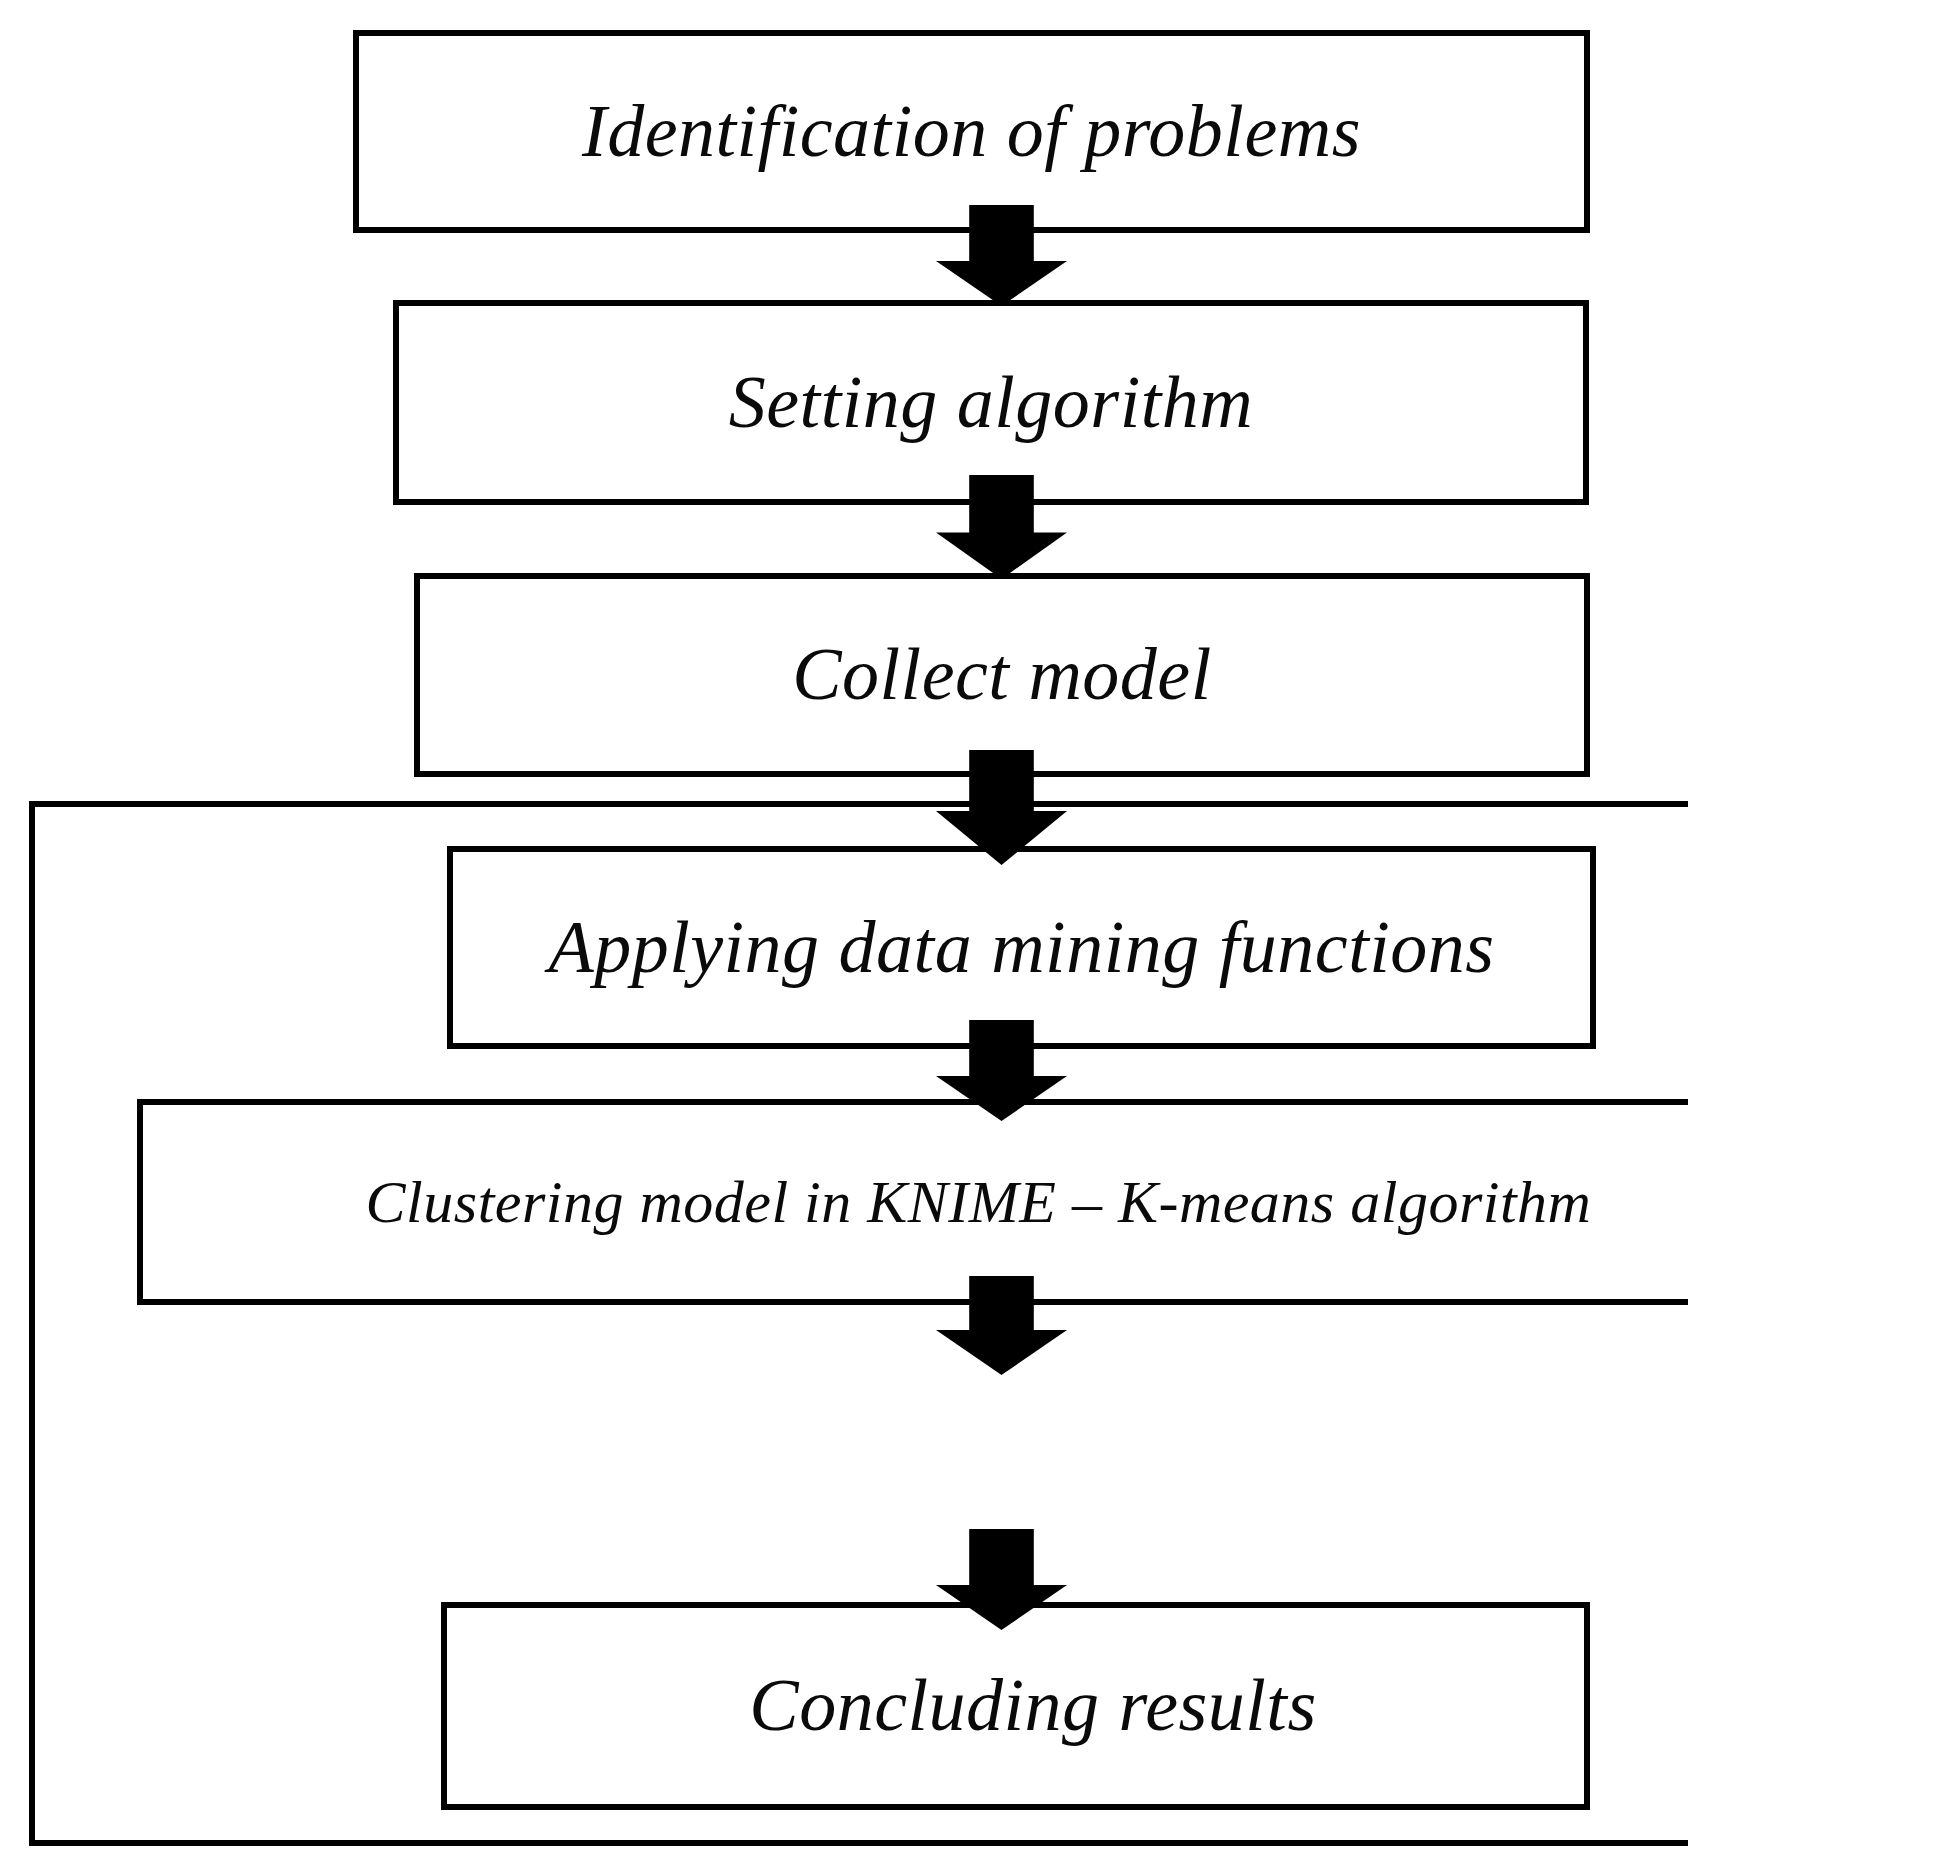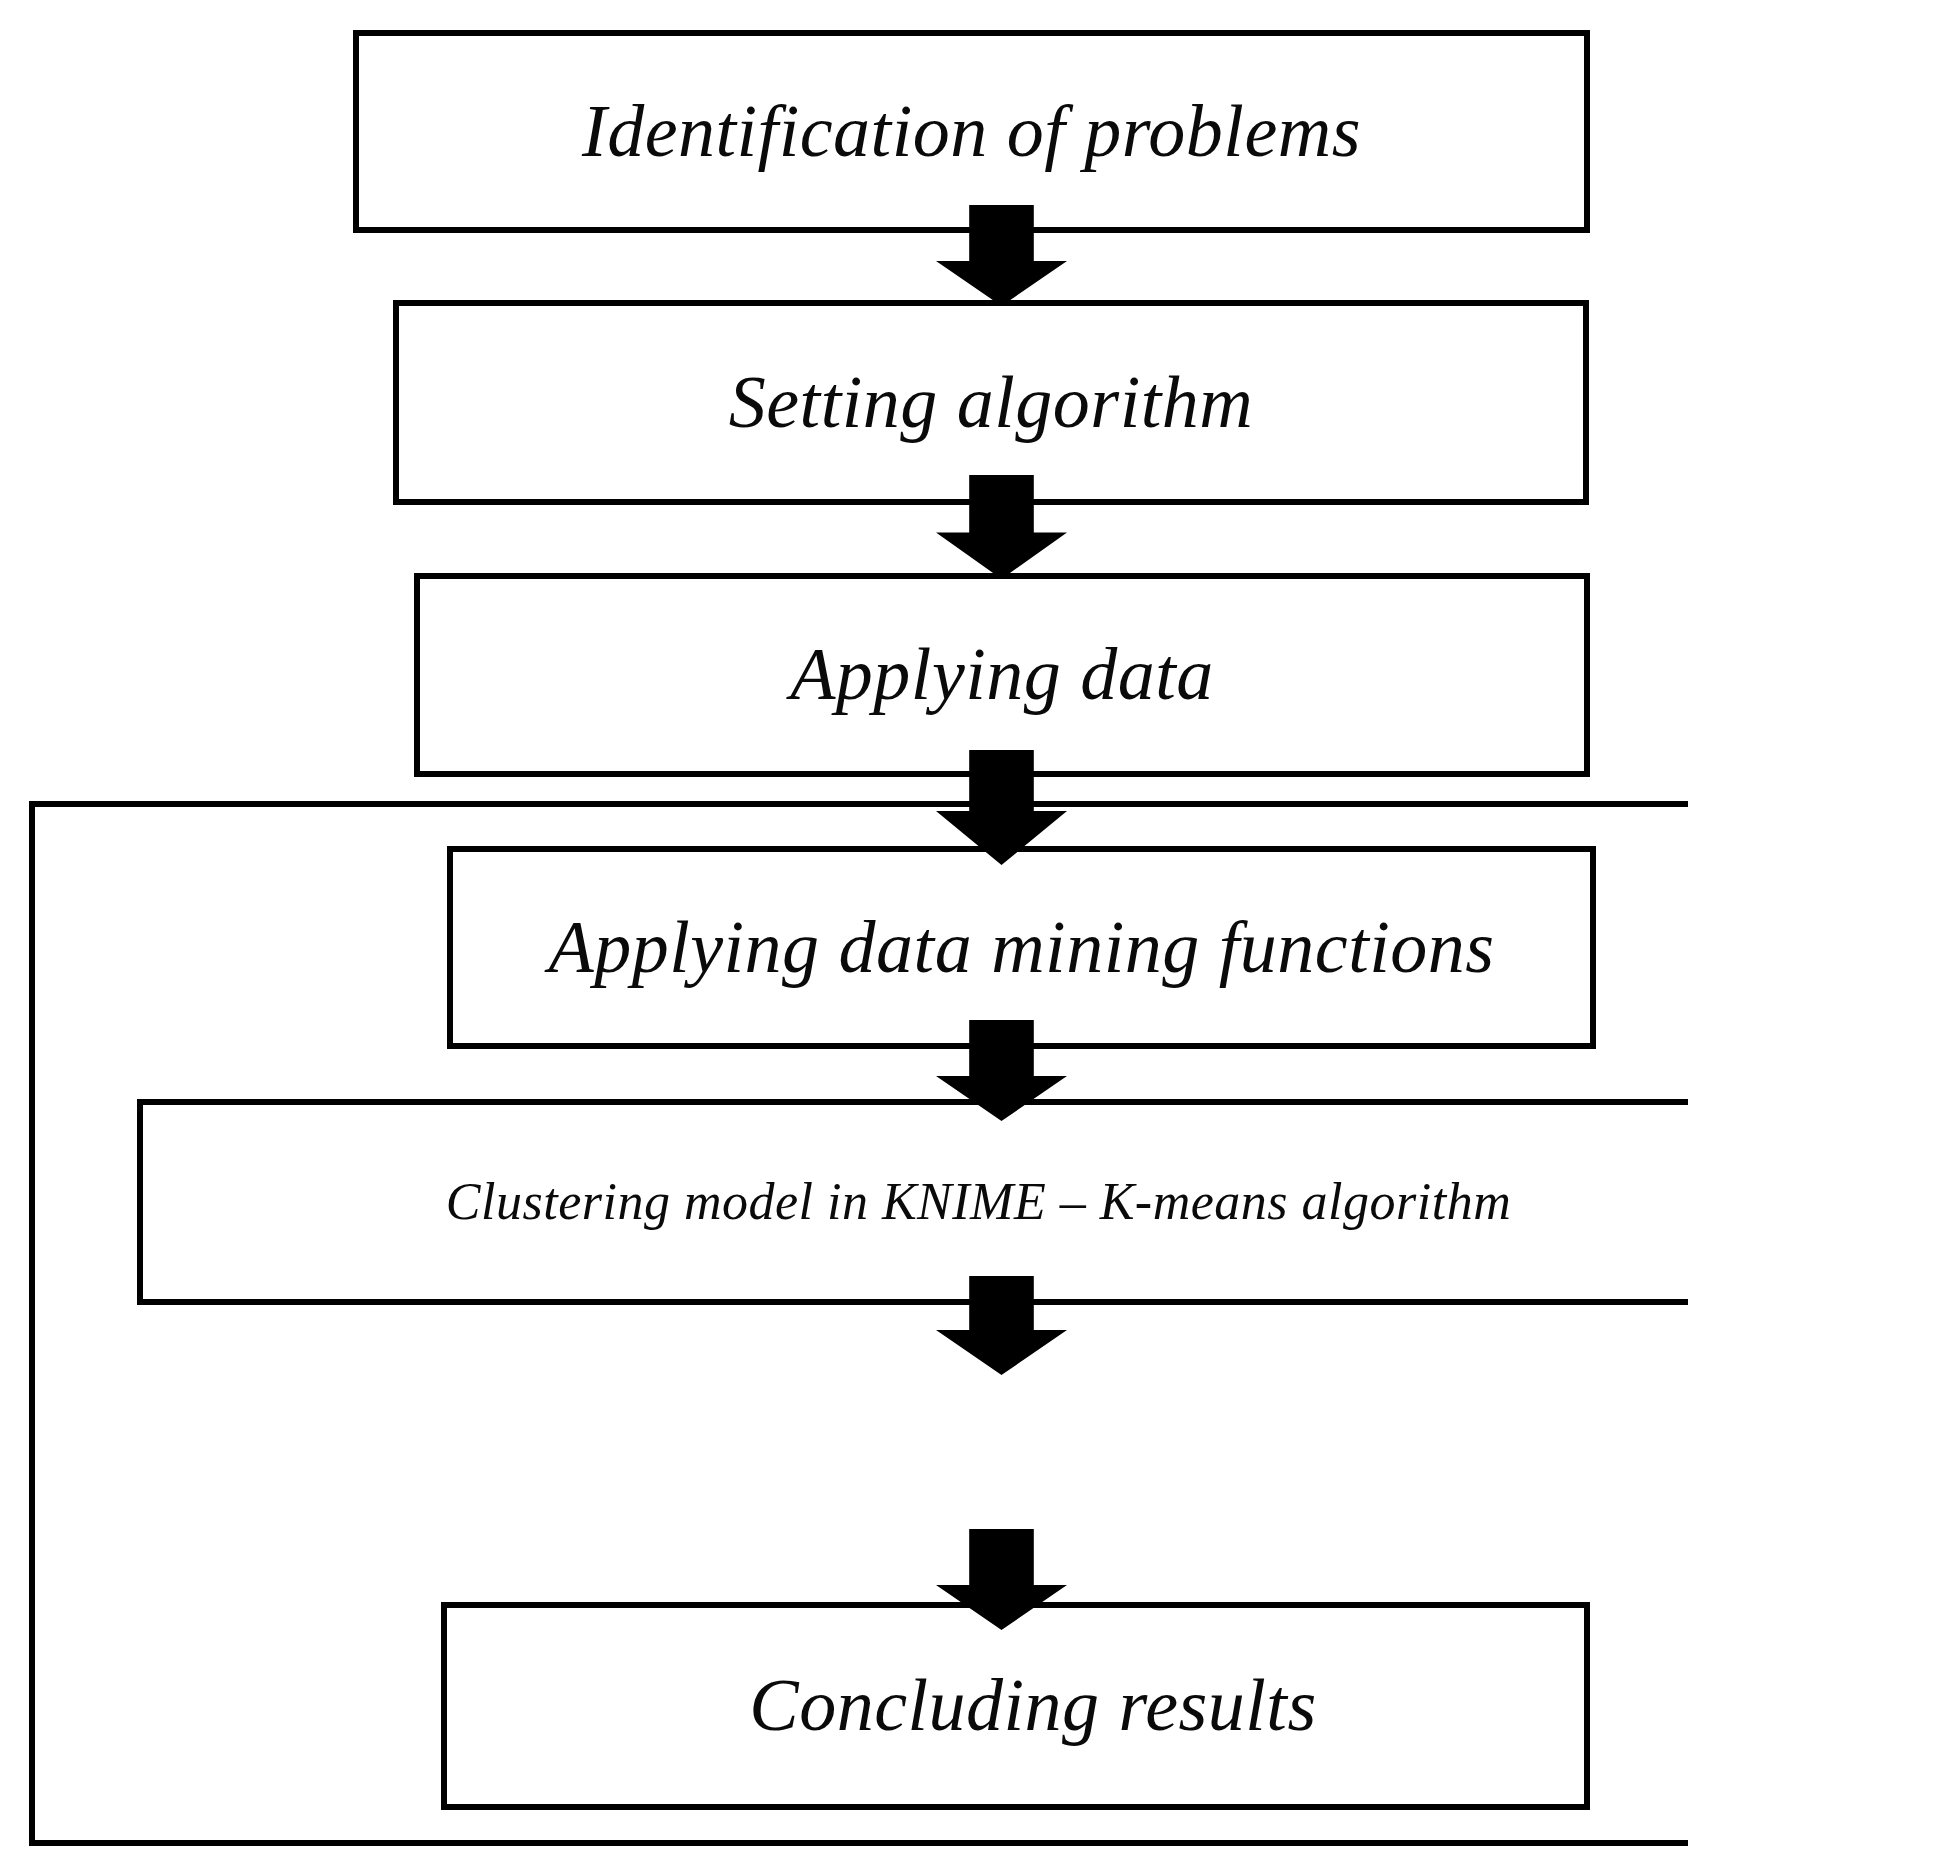--- a/index.html
+++ b/index.html
@@ -60,21 +60,21 @@
   .n2 { left: 393px;  top: 300px;  width: 1196px; height: 205px; }
   .n3 { left: 414px;  top: 573px;  width: 1176px; height: 204px; }
   .n4 { left: 447px;  top: 846px;  width: 1149px; height: 203px; }
   .n5 { left: 137px;  top: 1099px; width: 1683px; height: 206px; }
   .n6 { left: 441px;  top: 1350px; width: 1149px; height: 206px; }
   .n7 { left: 441px;  top: 1602px; width: 1149px; height: 208px; padding-left: 35px; }
 
   .grp { left: 29px; top: 801px; width: 1903px; height: 1045px; }
 
   .fs-big   { font-size: 74px; }
-  .fs-mid   { font-size: 52px; }
+  .fs-mid   { font-size: 60px; }
 
   
   .a1 { left: 936px; top: 205px;  width: 131px; height: 101px; }
   .a2 { left: 936px; top: 475px;  width: 131px; height: 104px; }
   .a3 { left: 936px; top: 750px;  width: 131px; height: 115px; }
   .a4 { left: 936px; top: 1020px; width: 131px; height: 101px; }
   .a5 { left: 936px; top: 1276px; width: 131px; height: 99px; }
   .a6 { left: 936px; top: 1529px; width: 131px; height: 101px; }
 </style>
 </head>
@@ -98,21 +98,21 @@
     <span class="label fs-big">Setting algorithm</span>
   </div>
 
   <div class="arrow a2">
     <svg viewBox="0 0 146 116" preserveAspectRatio="none" aria-hidden="true">
       <polygon points="37,0 109,0 109,64 146,64 73,116 0,64 37,64" fill="#000000"></polygon>
     </svg>
   </div>
 
   <div class="node n3">
-    <span class="label fs-big">Applying data</span>
+    <span class="label fs-big">Collect model</span>
   </div>
 
   <div class="arrow a3">
     <svg viewBox="0 0 146 128" preserveAspectRatio="none" aria-hidden="true">
       <polygon points="37,0 109,0 109,68 146,68 73,128 0,68 37,68" fill="#000000"></polygon>
     </svg>
   </div>
 
   <div class="node n4">
     <span class="label fs-big">Applying data mining functions</span>

